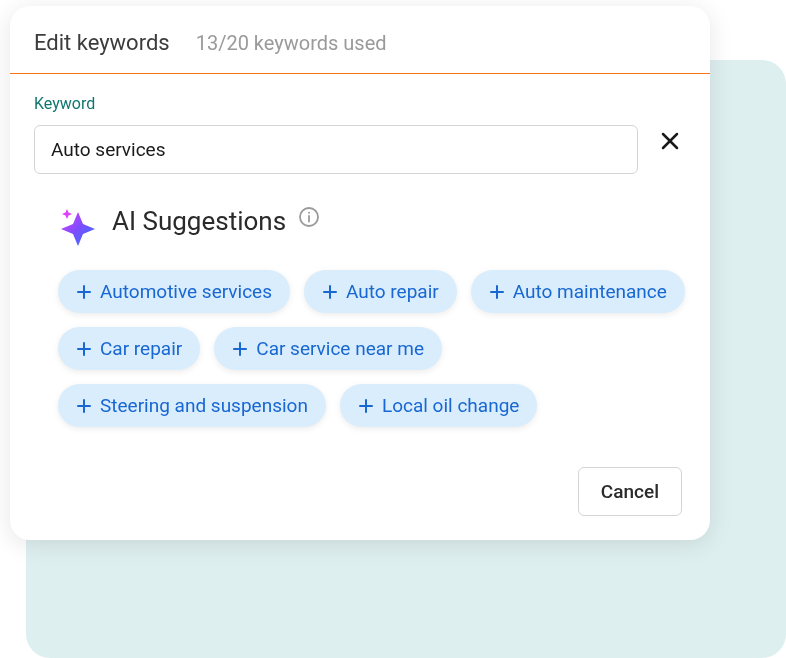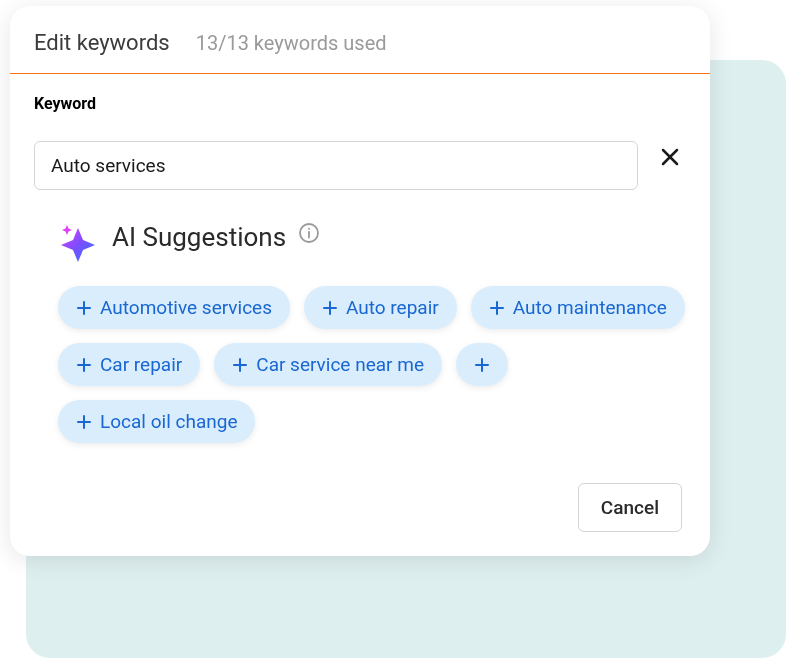--- a/index.html
+++ b/index.html
@@ -51,23 +51,23 @@
     .keyword-count {
       font-size: 20px;
       color: #9a9a9a;
       font-weight: 400;
     }
     .dialog-body {
       padding: 20px 24px 24px 24px;
     }
     .field-label {
       font-size: 16px;
-      font-weight: 700;
-      color: #000000;
-      margin-bottom: 28px;
+      font-weight: 400;
+      color: #0f766e;
+      margin-bottom: 12px;
       display: block;
     }
     .input-row {
       display: flex;
       align-items: flex-start;
       gap: 16px;
       margin-bottom: 32px;
     }
     .keyword-input {
       flex: 1;
@@ -167,21 +167,21 @@
     }
   </style>
 </head>
 <body>
 
 <div class="backdrop"></div>
 
 <div class="dialog">
   <div class="dialog-header">
     <span class="dialog-title">Edit keywords</span>
-    <span class="keyword-count">13/13 keywords used</span>
+    <span class="keyword-count">13/20 keywords used</span>
   </div>
 
   <div class="dialog-body">
     <label class="field-label">Keyword</label>
 
     <div class="input-row">
       <input type="text" class="keyword-input" value="Auto services" style="">
       <button class="clear-btn">
         <svg viewBox="0 0 24 24" fill="none" stroke="#1a1a1a" stroke-width="2.5" stroke-linecap="round">
           <line x1="5" y1="5" x2="19" y2="19"></line>
@@ -244,20 +244,21 @@
             <line x1="8" y1="2" x2="8" y2="14" stroke="#1967d2" stroke-width="2" stroke-linecap="round"></line>
             <line x1="2" y1="8" x2="14" y2="8" stroke="#1967d2" stroke-width="2" stroke-linecap="round"></line>
           </svg>
           <span>Car service near me</span>
         </button>
         <button class="chip">
           <svg class="chip-plus" viewBox="0 0 16 16">
             <line x1="8" y1="2" x2="8" y2="14" stroke="#1967d2" stroke-width="2" stroke-linecap="round"></line>
             <line x1="2" y1="8" x2="14" y2="8" stroke="#1967d2" stroke-width="2" stroke-linecap="round"></line>
           </svg>
+          <span>Steering and suspension</span>
         </button>
         <button class="chip">
           <svg class="chip-plus" viewBox="0 0 16 16">
             <line x1="8" y1="2" x2="8" y2="14" stroke="#1967d2" stroke-width="2" stroke-linecap="round"></line>
             <line x1="2" y1="8" x2="14" y2="8" stroke="#1967d2" stroke-width="2" stroke-linecap="round"></line>
           </svg>
           <span>Local oil change</span>
         </button>
       </div>
 

